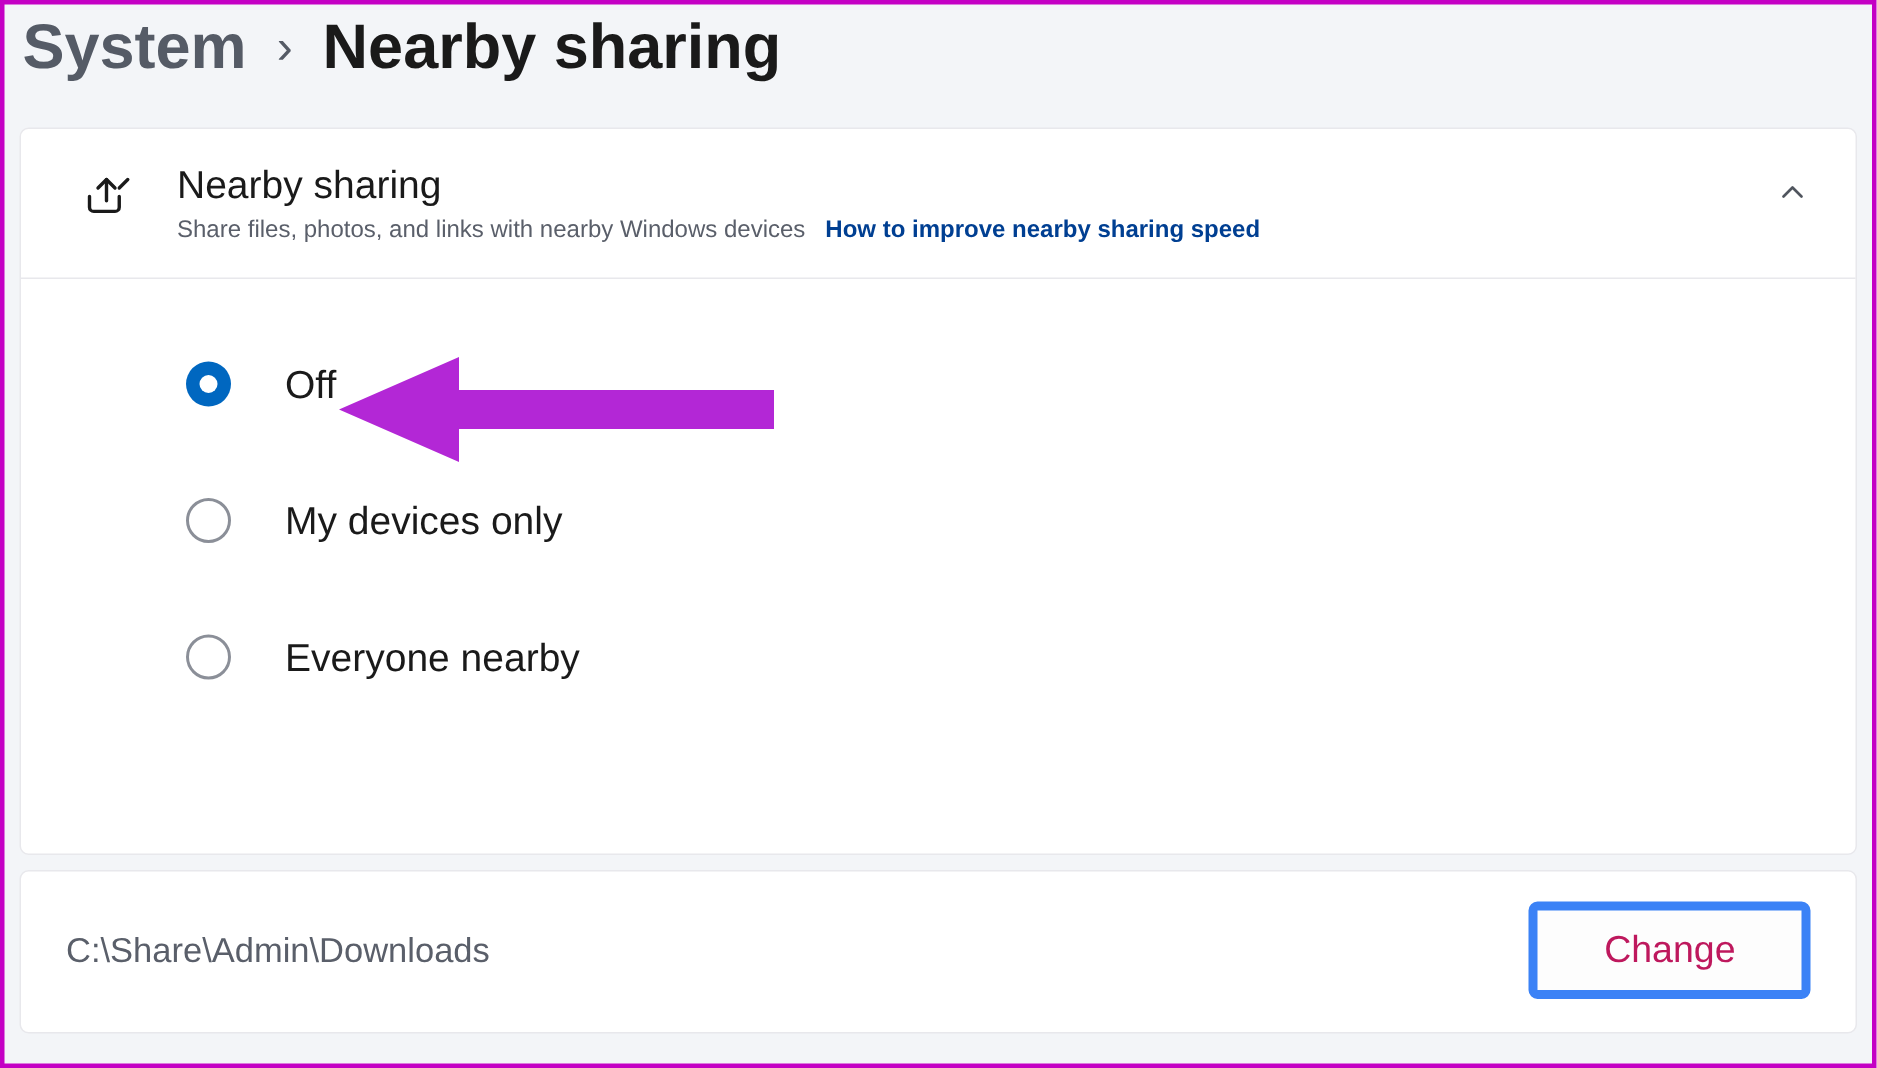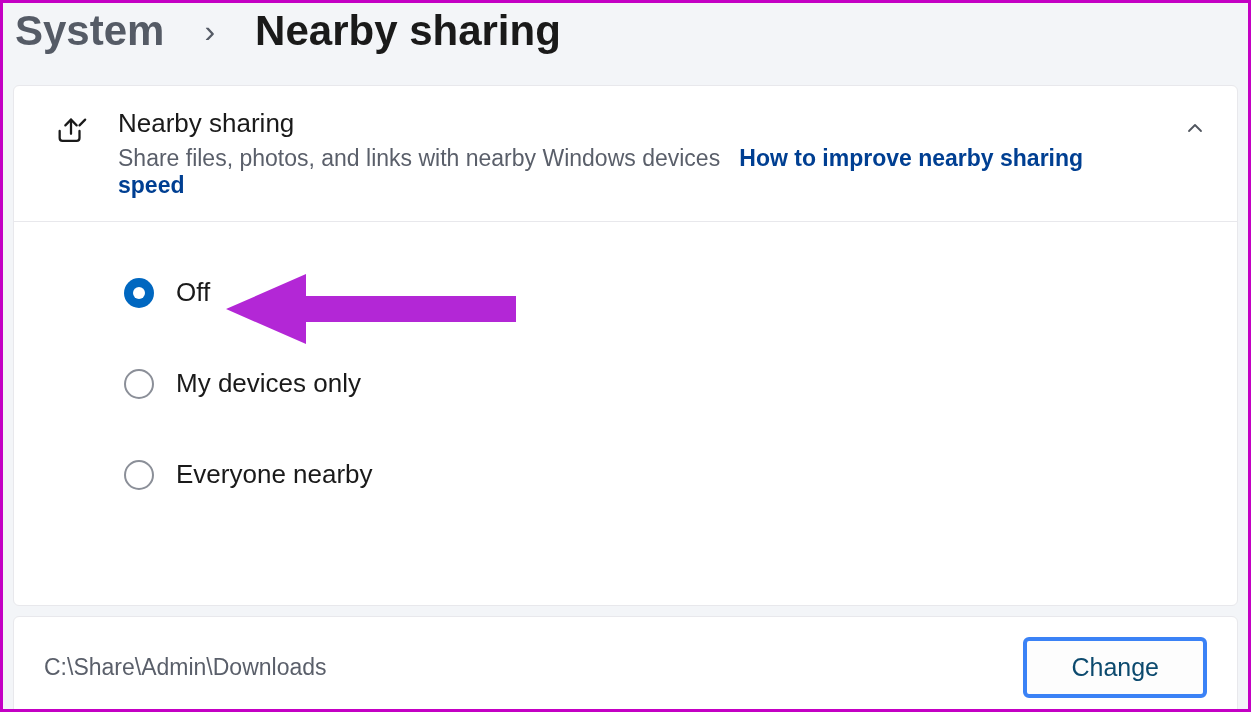--- a/index.html
+++ b/index.html
@@ -10,21 +10,21 @@
     background: #f3f5f8;
     width: 1251px;
     height: 712px;
     border: 3px solid #c400c4;
     overflow: hidden;
   }
   .page { padding: 0 0 0 0; }
   .breadcrumb {
     display: flex;
     align-items: center;
-    gap: 40px;
+    gap: 20px;
     padding: 4px 12px 30px 12px;
   }
   .breadcrumb-system {
     font-size: 42px;
     font-weight: 600;
     color: #555b66;
   }
   .breadcrumb-sep {
     font-size: 32px;
     color: #555b66;
@@ -55,42 +55,42 @@
     padding-top: 6px;
   }
   .expander-titles { flex: 1 1 auto; }
   .expander-title {
     font-size: 26px;
     font-weight: 400;
     color: #1a1a1a;
     margin-bottom: 6px;
   }
   .expander-sub {
-    font-size: 23px;
+    font-size: 16px;
     font-weight: 400;
     color: #5a5f6a;
   }
   .expander-link {
     color: #003f92;
     font-weight: 600;
     cursor: pointer;
   }
   .expander-chevron {
     flex: 0 0 auto;
     padding-top: 8px;
   }
 
   .radio-list {
     padding: 55px 0 55px 110px;
     position: relative;
   }
   .radio-row {
     display: flex;
-    align-items: center;
-    gap: 22px;
+    align-items: flex-start;
+    gap: 36px;
     margin-bottom: 60px;
     cursor: pointer;
   }
   .radio-row:last-child { margin-bottom: 0; }
   .radio-outer {
     width: 30px; height: 30px;
     border: 2px solid #8b8f98;
     border-radius: 50%;
     display: flex; align-items: center; justify-content: center;
     flex: 0 0 auto;
@@ -130,23 +130,23 @@
     color: #1a1a1a;
     margin-bottom: 4px;
   }
   .save-path {
     font-size: 23px;
     color: #5a5f6a;
   }
   .change-btn {
     padding: 12px 44px;
     font-size: 25px;
-    color: #0c4a6e;
+    color: #be185d;
     background: #fdfdfd;
-    border: 4px solid #3b82f6;
+    border: 6px solid #3b82f6;
     border-radius: 6px;
     cursor: default;
   }
 </style>
 </head>
 <body>
 
 <div class="page">
 
   <div class="breadcrumb">

